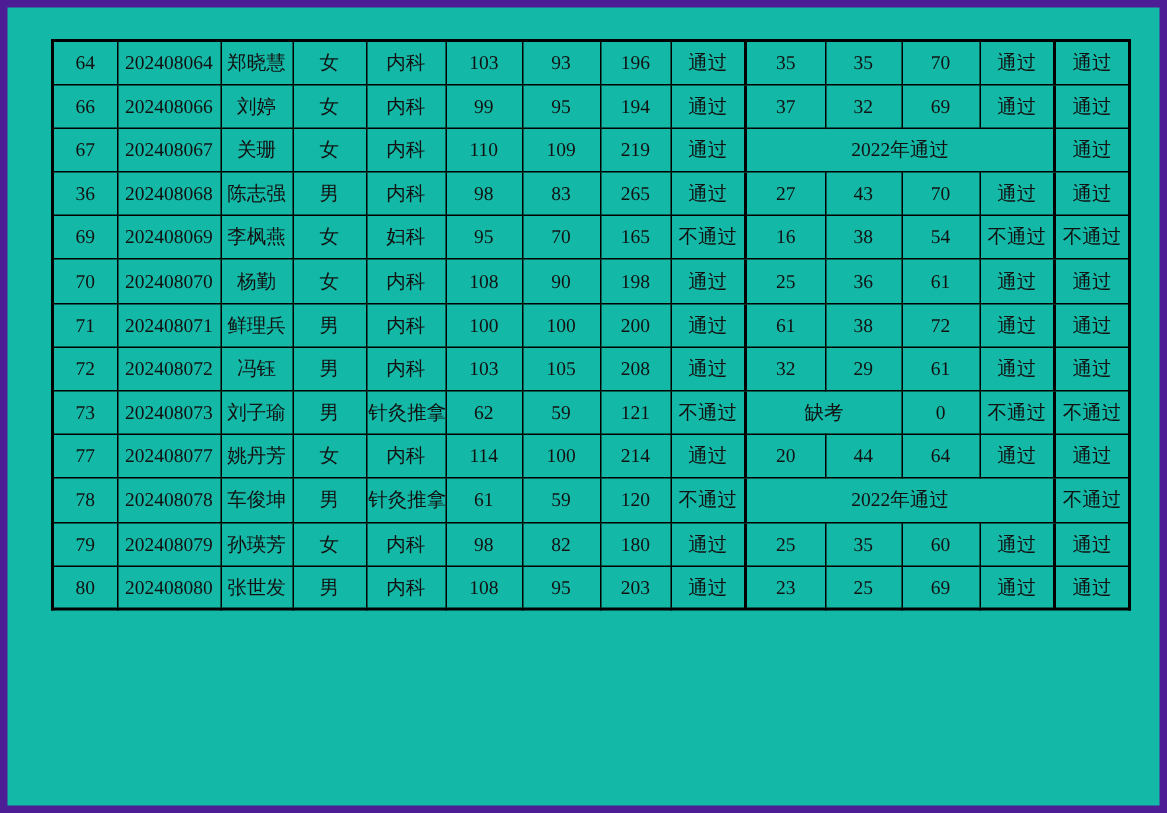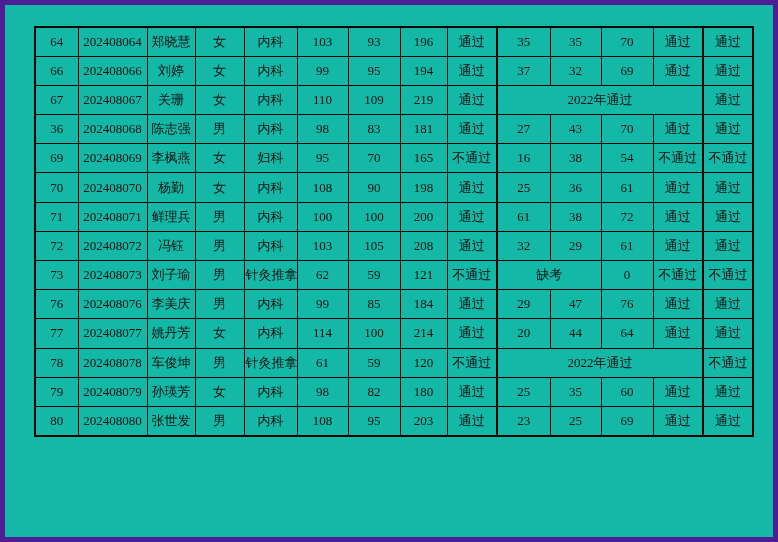--- a/index.html
+++ b/index.html
@@ -115,21 +115,21 @@
           <td class="final-col">通过</td>
         </tr>
         <tr>
           <td>36</td>
           <td>202408068</td>
           <td>陈志强</td>
           <td>男</td>
           <td>内科</td>
           <td>98</td>
           <td>83</td>
-          <td>181</td>
+          <td>265</td>
           <td>通过</td>
           <td class="sec-start">27</td>
           <td>43</td>
           <td>70</td>
           <td>通过</td>
           <td class="final-col">通过</td>
         </tr>
         <tr>
           <td>69</td>
           <td>202408069</td>
@@ -201,36 +201,20 @@
           <td>男</td>
           <td>针灸推拿</td>
           <td>62</td>
           <td>59</td>
           <td>121</td>
           <td>不通过</td>
           <td colspan="2" class="sec-start">缺考</td>
           <td>0</td>
           <td>不通过</td>
           <td class="final-col">不通过</td>
-        </tr>
-        <tr>
-          <td>76</td>
-          <td>202408076</td>
-          <td>李美庆</td>
-          <td>男</td>
-          <td>内科</td>
-          <td>99</td>
-          <td>85</td>
-          <td>184</td>
-          <td>通过</td>
-          <td class="sec-start">29</td>
-          <td>47</td>
-          <td>76</td>
-          <td>通过</td>
-          <td class="final-col">通过</td>
         </tr>
         <tr>
           <td>77</td>
           <td>202408077</td>
           <td>姚丹芳</td>
           <td>女</td>
           <td>内科</td>
           <td>114</td>
           <td>100</td>
           <td>214</td>

